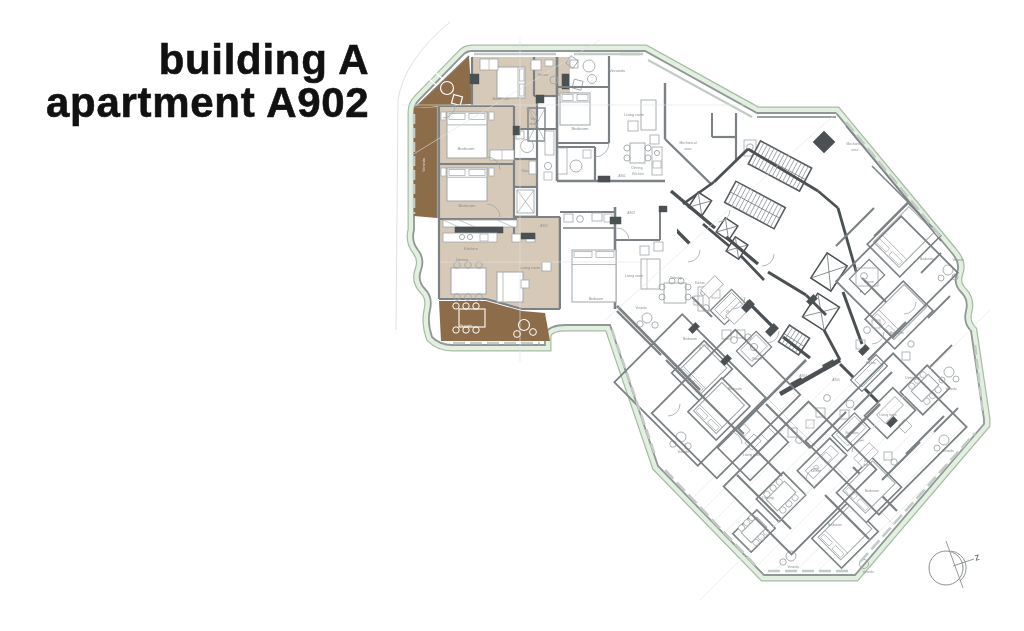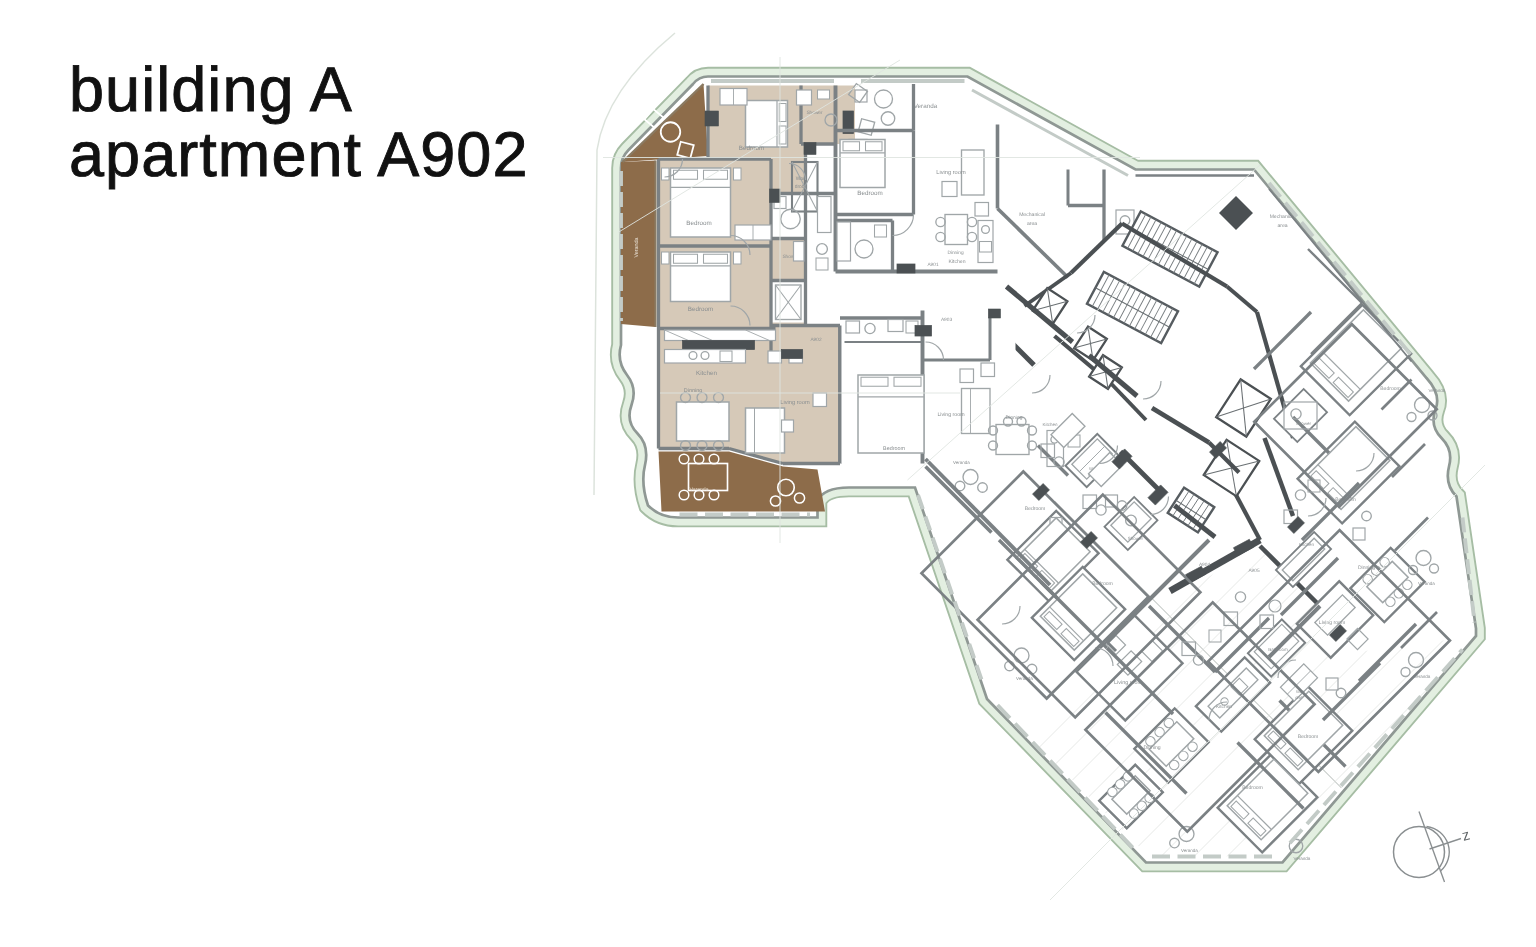--- a/index.html
+++ b/index.html
@@ -1,14 +1,14 @@
 <!DOCTYPE html>
 <html><head><meta charset="utf-8"><style>
 html,body{margin:0;padding:0;background:#ffffff;width:1024px;height:631px;overflow:hidden;}
-.title{position:absolute;left:46px;top:38px;font-family:"Liberation Sans",sans-serif;font-weight:normal;color:#111111;font-size:42px;line-height:43px;letter-spacing:0.7px;-webkit-text-stroke:0.6px #111111;}
+.title{position:absolute;left:46px;top:38px;font-family:"Liberation Sans",sans-serif;font-weight:bold;color:#111111;font-size:42px;line-height:43px;letter-spacing:0.7px;text-align:right;-webkit-text-stroke:0.6px #111111;}
 svg{position:absolute;left:0;top:0;}
 </style></head>
 <body>
 
 <svg width="1024" height="631" viewBox="0 0 1024 631">
 <g>
       <path d="M 450,22 Q 404,60 398,100 L 396,330" fill="none" stroke="#dce3dc" stroke-width="1"></path>
     </g>
 
 <g>

